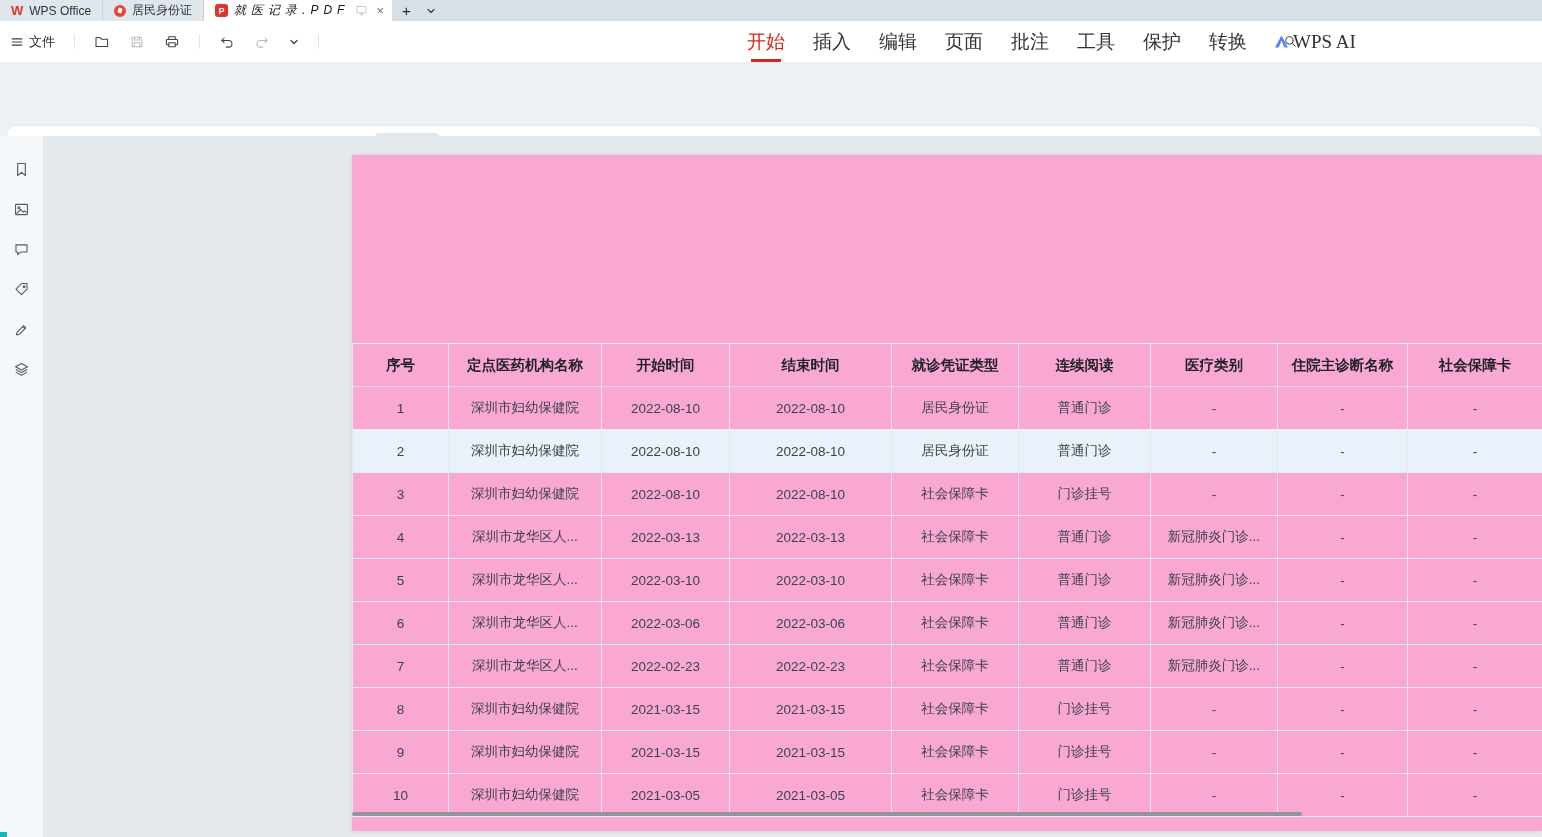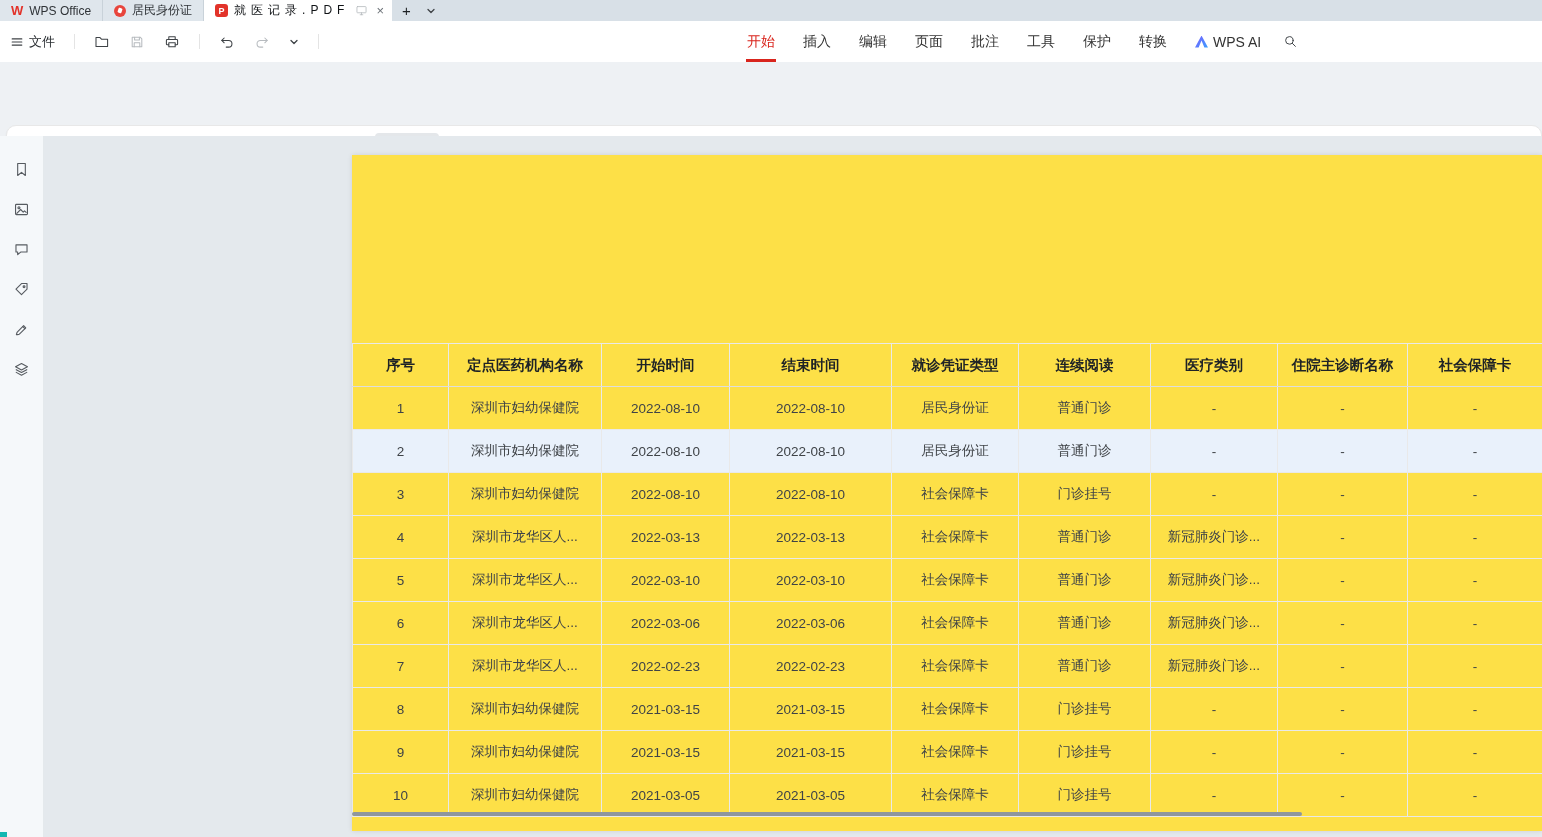--- a/index.html
+++ b/index.html
@@ -14,32 +14,32 @@
   
   .tabbar { position:absolute; top:0; left:0; right:0; height:21px; background:#d8e0e7; display:flex; align-items:stretch; font-size:12px; }
   .tab { display:flex; align-items:center; gap:6px; padding:0 11px; white-space:nowrap; }
   .tab.side { background:#dfe6ec; border-right:1px solid #c9d2d9; }
   .tab.side + .tab.side { border-left:none; }
   .tab.active { background:#fff; padding-right:8px; }
   .wps-logo { color:#e2332a; font-weight:800; font-size:13px; }
   .docer-badge { width:12px; height:12px; border-radius:50%; background:#e8453c; position:relative; flex:none; }
   .docer-badge::after { content:""; position:absolute; left:4px; top:3.5px; width:4px; height:5px; background:#fff; border-radius:1px; transform:rotate(18deg); }
   .pdf-badge { width:13px; height:13px; border-radius:3px; background:#e2332a; color:#fff; font-size:9px; font-weight:bold; display:flex; align-items:center; justify-content:center; flex:none; }
-  .doc-title { letter-spacing:5px; color:#101316; }
+  .doc-title { letter-spacing:5px; color:#101316;font-style:italic; }
   .tab-close { font-size:13px; color:#6b7177; margin-left:2px; line-height:1; }
   .newtab { padding:0 10px; font-size:15px; color:#1e2225; display:flex; align-items:center; }
   .tab-caret { display:flex; align-items:center; padding:0 5px; }
 
   
   .menubar { position:absolute; top:21px; left:0; right:0; height:41px; background:#fff; }
   .mb-left { position:absolute; left:10px; top:0; height:100%; display:flex; align-items:center; gap:19px; }
   .file-btn { display:flex; align-items:center; gap:5px; font-size:13px; color:#2b2f33; }
   .mb-div { width:1px; height:15px; background:#e4e4e4; }
   .menus { position:absolute; left:733px; top:0; height:100%; display:flex; align-items:center; }
-  .menu-item { padding:0 14px; font-size:14px; color:#333; height:100%; display:flex; align-items:center; gap:5px; position:relative; }
+  .menu-item { padding:0 14px; font-size:19px; color:#333; height:100%; display:flex; align-items:center; gap:5px; position:relative;font-family:Liberation Serif, serif; }
   .menu-item.active { color:#d9251d; }
   .menu-item.active::after { content:""; position:absolute; bottom:0; left:50%; transform:translateX(-50%); width:30px; height:3px; background:#d9251d; }
   .ai-logo { width:13px; height:12px; background:linear-gradient(130deg,#7a5cff 0%,#3aa0ff 100%); clip-path:polygon(50% 0,100% 100%,72% 100%,50% 42%,28% 100%,0 100%); }
   .menu-search { margin-left:4px; padding:0 8px; display:flex; align-items:center; height:100%; }
 
   
   .topband { position:absolute; top:62px; left:0; right:0; height:74px; background:#eef1f4; }
   .ribbon { position:absolute; top:63px; left:6px; right:0; height:72px; background:#fff; border:1px solid #e8e8e8; border-radius:10px; box-shadow:0 1px 2px rgba(31,45,61,.06); }
   .rdiv { position:absolute; top:14px; width:1px; height:44px; background:#e9e9e9; }
   .stack2 { position:absolute; left:368px; top:7px; display:flex; flex-direction:column; gap:4px; }
@@ -58,21 +58,21 @@
   .chip { display:flex; align-items:center; gap:4px; font-size:12px; color:#333; padding:3px 7px; border-radius:3px; border:1px solid transparent; }
   .chip.outlined { border-color:#c9cdd1; background:#f5f6f7; }
   .chip.on { background:#e4e7ea; }
   .tstack { position:absolute; left:1444px; top:8px; display:flex; flex-direction:column; gap:7px; }
   .trow { display:flex; align-items:center; gap:5px; font-size:12px; color:#3a3e42; white-space:nowrap; }
 
   
   .sidebar { position:absolute; left:0; top:136px; bottom:0; width:44px; background:#f5f8fa; border-right:1px solid #e4e9ec; display:flex; flex-direction:column; align-items:center; padding-top:24px; gap:22px; }
   .side-btn { width:26px; height:18px; display:flex; align-items:center; justify-content:center; }
   .content { position:absolute; left:44px; top:136px; right:0; bottom:0; background:#e4e9ed; overflow:hidden; }
-  .pdf-page { position:absolute; left:308px; top:19px; width:1190px; height:676px; background:#fde047; box-shadow:0 0 5px rgba(0,0,0,.10); }
+  .pdf-page { position:absolute; left:308px; top:19px; width:1190px; height:676px; background:#f9a8d4; box-shadow:0 0 5px rgba(0,0,0,.10); }
   table.pdf-table { position:absolute; left:0; top:188px; width:1190px; border-collapse:collapse; table-layout:fixed; }
   .pdf-table th, .pdf-table td { border:1px solid #e9e9e9; height:43px; text-align:center; padding:0 6px; overflow:hidden; white-space:nowrap; }
   .pdf-table th { font-size:14.5px; font-weight:bold; color:#1f2326; border-bottom-color:#dedede; }
   .pdf-table td { font-size:13.5px; color:#3f4347; }
   .pdf-table tr.hl { background:#e9f1fb; }
   .pdf-table col:nth-child(1){width:96px} .pdf-table col:nth-child(2){width:153px}
   .pdf-table col:nth-child(3){width:128px} .pdf-table col:nth-child(4){width:162px}
   .pdf-table col:nth-child(5){width:127px} .pdf-table col:nth-child(6){width:132px}
   .pdf-table col:nth-child(7){width:127px} .pdf-table col:nth-child(8){width:130px}
   .pdf-table col:nth-child(9){width:135px}

